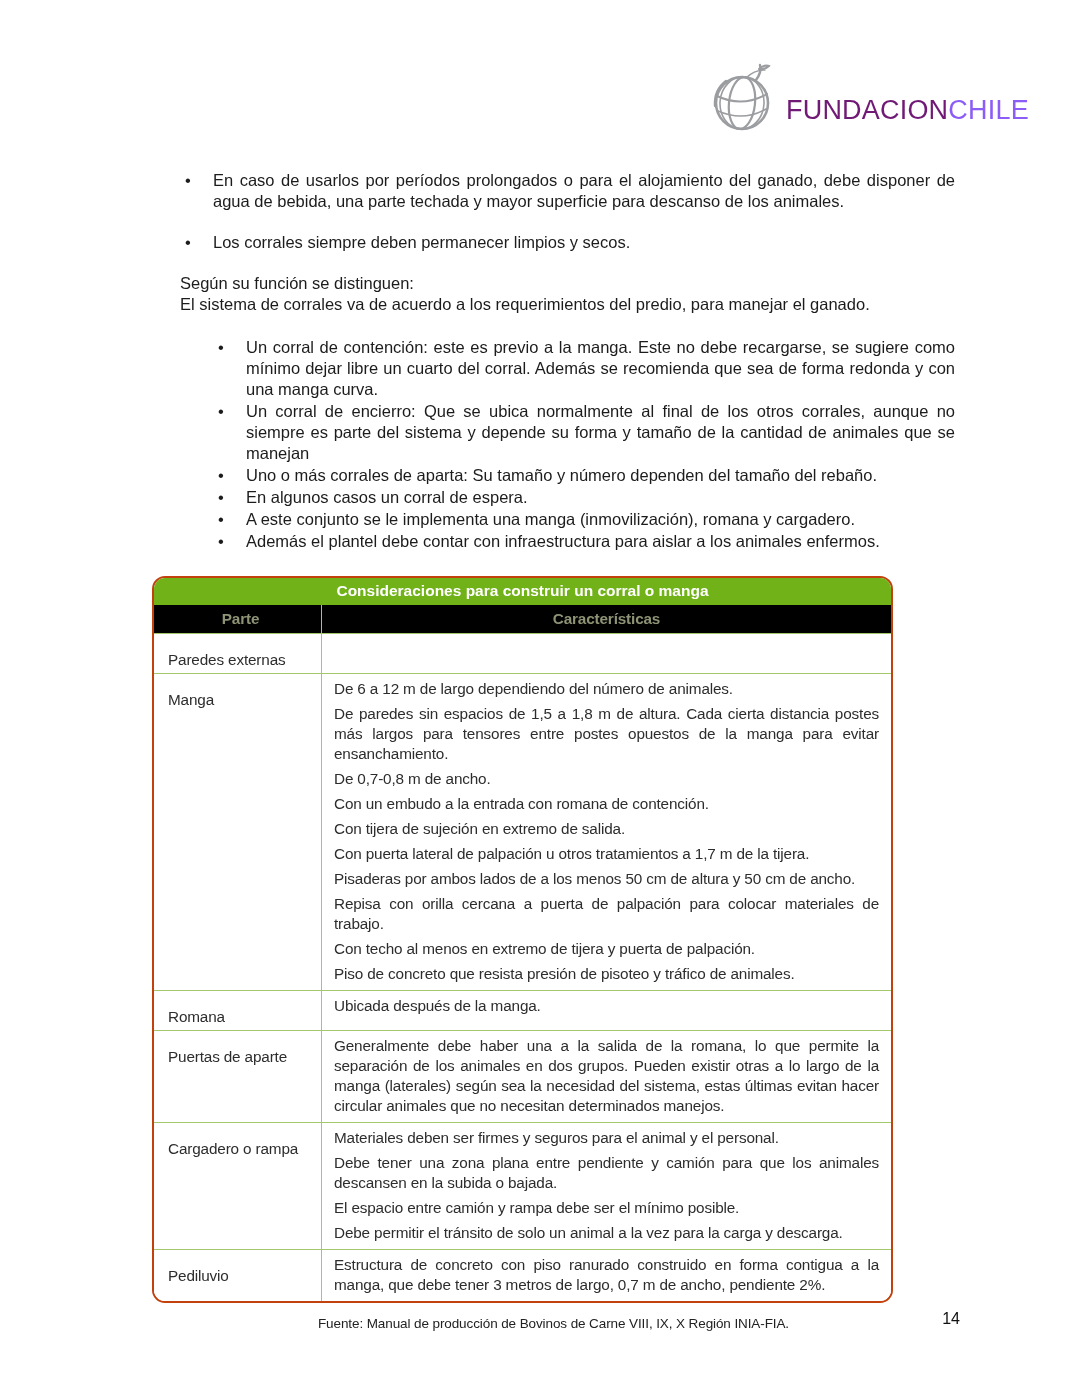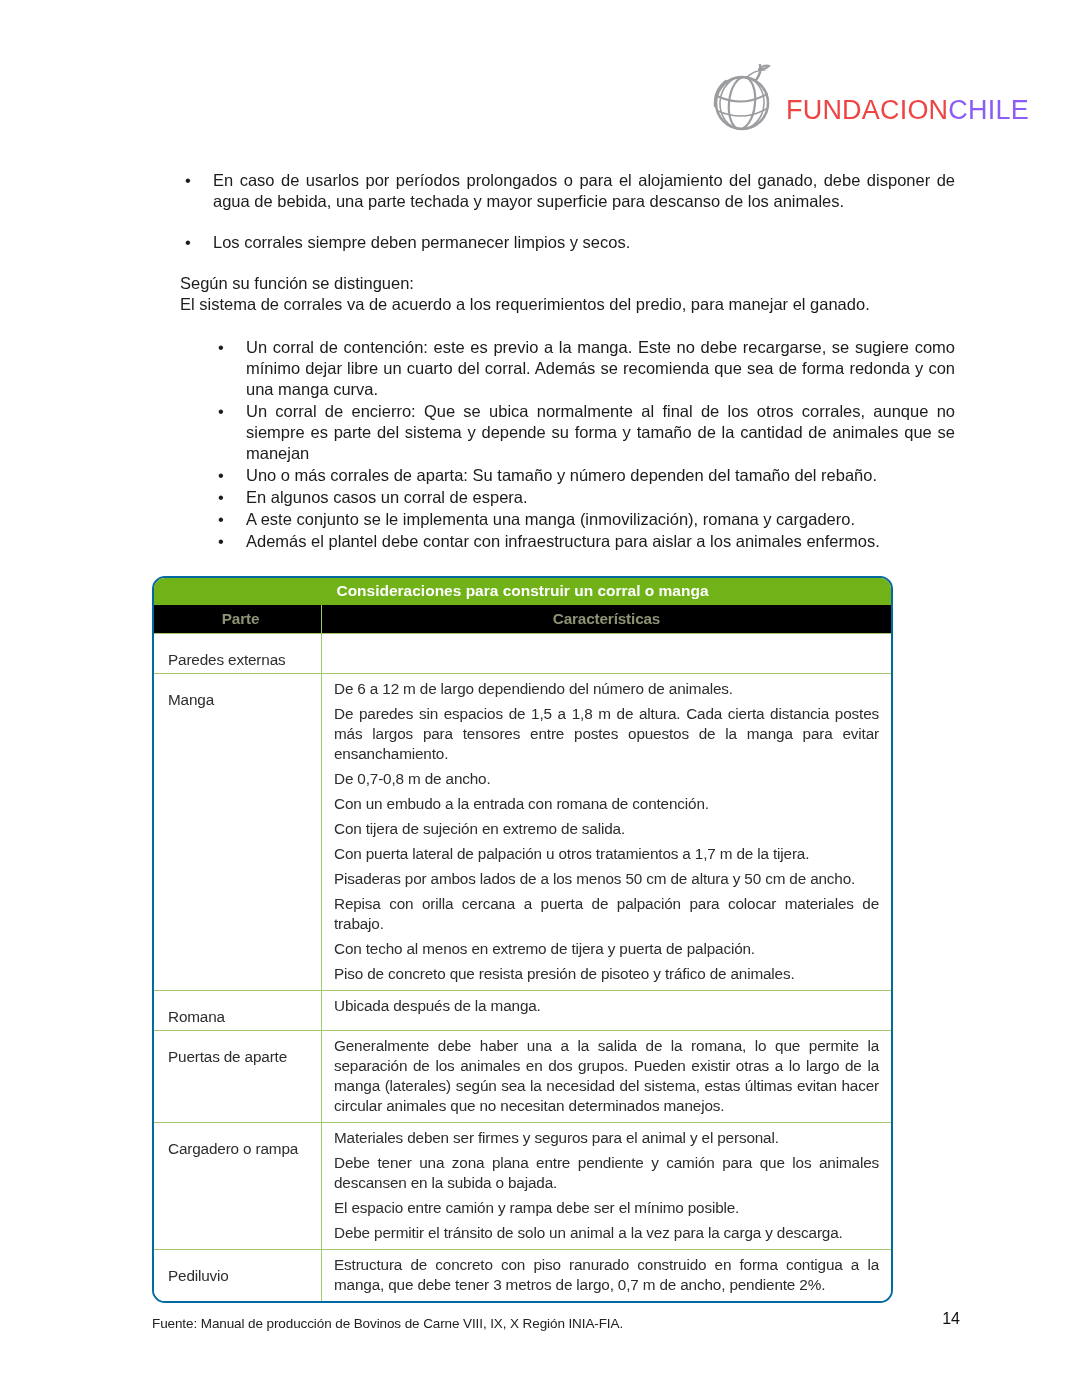--- a/index.html
+++ b/index.html
@@ -5,58 +5,58 @@
   html,body { margin:0; padding:0; }
   body {
     width:1080px; height:1397px; background:#ffffff; position:relative;
     font-family:"Liberation Sans", sans-serif; color:#1c1c1c;
     -webkit-font-smoothing:antialiased;
   }
   
   .logo { position:absolute; top:56px; left:702px; display:flex; align-items:center; }
   .logo svg { display:block; margin-right:2px; }
   .brand { font-size:27px; letter-spacing:0.2px; white-space:nowrap; line-height:1; padding-top:26px; }
-  .brand .gray  { color:#ef4444;text-align:center; }
+  .brand .gray  { color:#701a75;text-align:center; }
   .brand .orange{ color:#8b5cf6; }
 
   
   .content { padding:170px 125px 0 180px; font-size:16.5px; line-height:21px; }
   .bullets { list-style:none; margin:0; padding:0; }
   .bullets .item { display:flex; }
   .marker { flex:0 0 auto; }
   .btext  { flex:1; text-align:justify; }
   .l1 .item { margin-bottom:20px; }
   .l1 .marker { width:28px; padding-left:5px; box-sizing:content-box; }
   .para { margin:0; text-align:justify; }
   .para-block { margin:1px 0 22px; }
   .l2 { margin-left:38px; }
   .l2 .item { margin-bottom:1px; }
   .l2 .marker { width:28px; }
 
   
   .tbl {
     width:741px; margin:24px 0 0 -28px; box-sizing:border-box;
-    border:2px solid #0369a1; border-radius:13px; overflow:hidden;
+    border:2px solid #c2410c; border-radius:13px; overflow:hidden;
     font-size:15.3px; line-height:20px; color:#2d2d2d; letter-spacing:-0.15px;
     background:#fff;
   }
   .t-title {
     background:#71b219; color:#ffffff; font-weight:700; text-align:center;
     padding:3px 0 4px; font-size:15.5px; letter-spacing:0;
   }
   .t-head { display:flex; background:#000000; color:#8d9374; font-weight:700; }
   .t-col1 { width:168px; flex:0 0 168px; box-sizing:border-box;
             border-right:1px solid #a2c76c; padding:3px 8px 3px 14px; }
   .t-col2 { flex:1; box-sizing:border-box; padding:3px 12px; }
   .t-head .t-col1, .t-head .t-col2 { text-align:center; padding-top:4px; padding-bottom:4px; }
   .t-row { display:flex; border-top:1px solid #a2c76c; background:#fff; }
   .t-row .t-col1 { padding-top:16px; }
   .cpar { margin:0; padding:2px 0 3px; text-align:justify; }
 
-  .source { margin:10px 0 0 -28px; font-size:13.5px; color:#222; letter-spacing:-0.1px; }
+  .source { margin:10px 0 0 -28px; font-size:13.5px; color:#222; letter-spacing:-0.1px;text-align:center; }
 
   .page-number { position:absolute; top:1310px; right:120px; font-size:16px; color:#111; }
 </style>
 </head>
 <body>
 
 <header class="logo">
   <svg width="82" height="82" viewBox="0 0 82 82" aria-hidden="true">
     <g fill="none" stroke="#9b9da0" stroke-linecap="round">
       <circle cx="40" cy="47" r="26" stroke-width="2.6"></circle>

